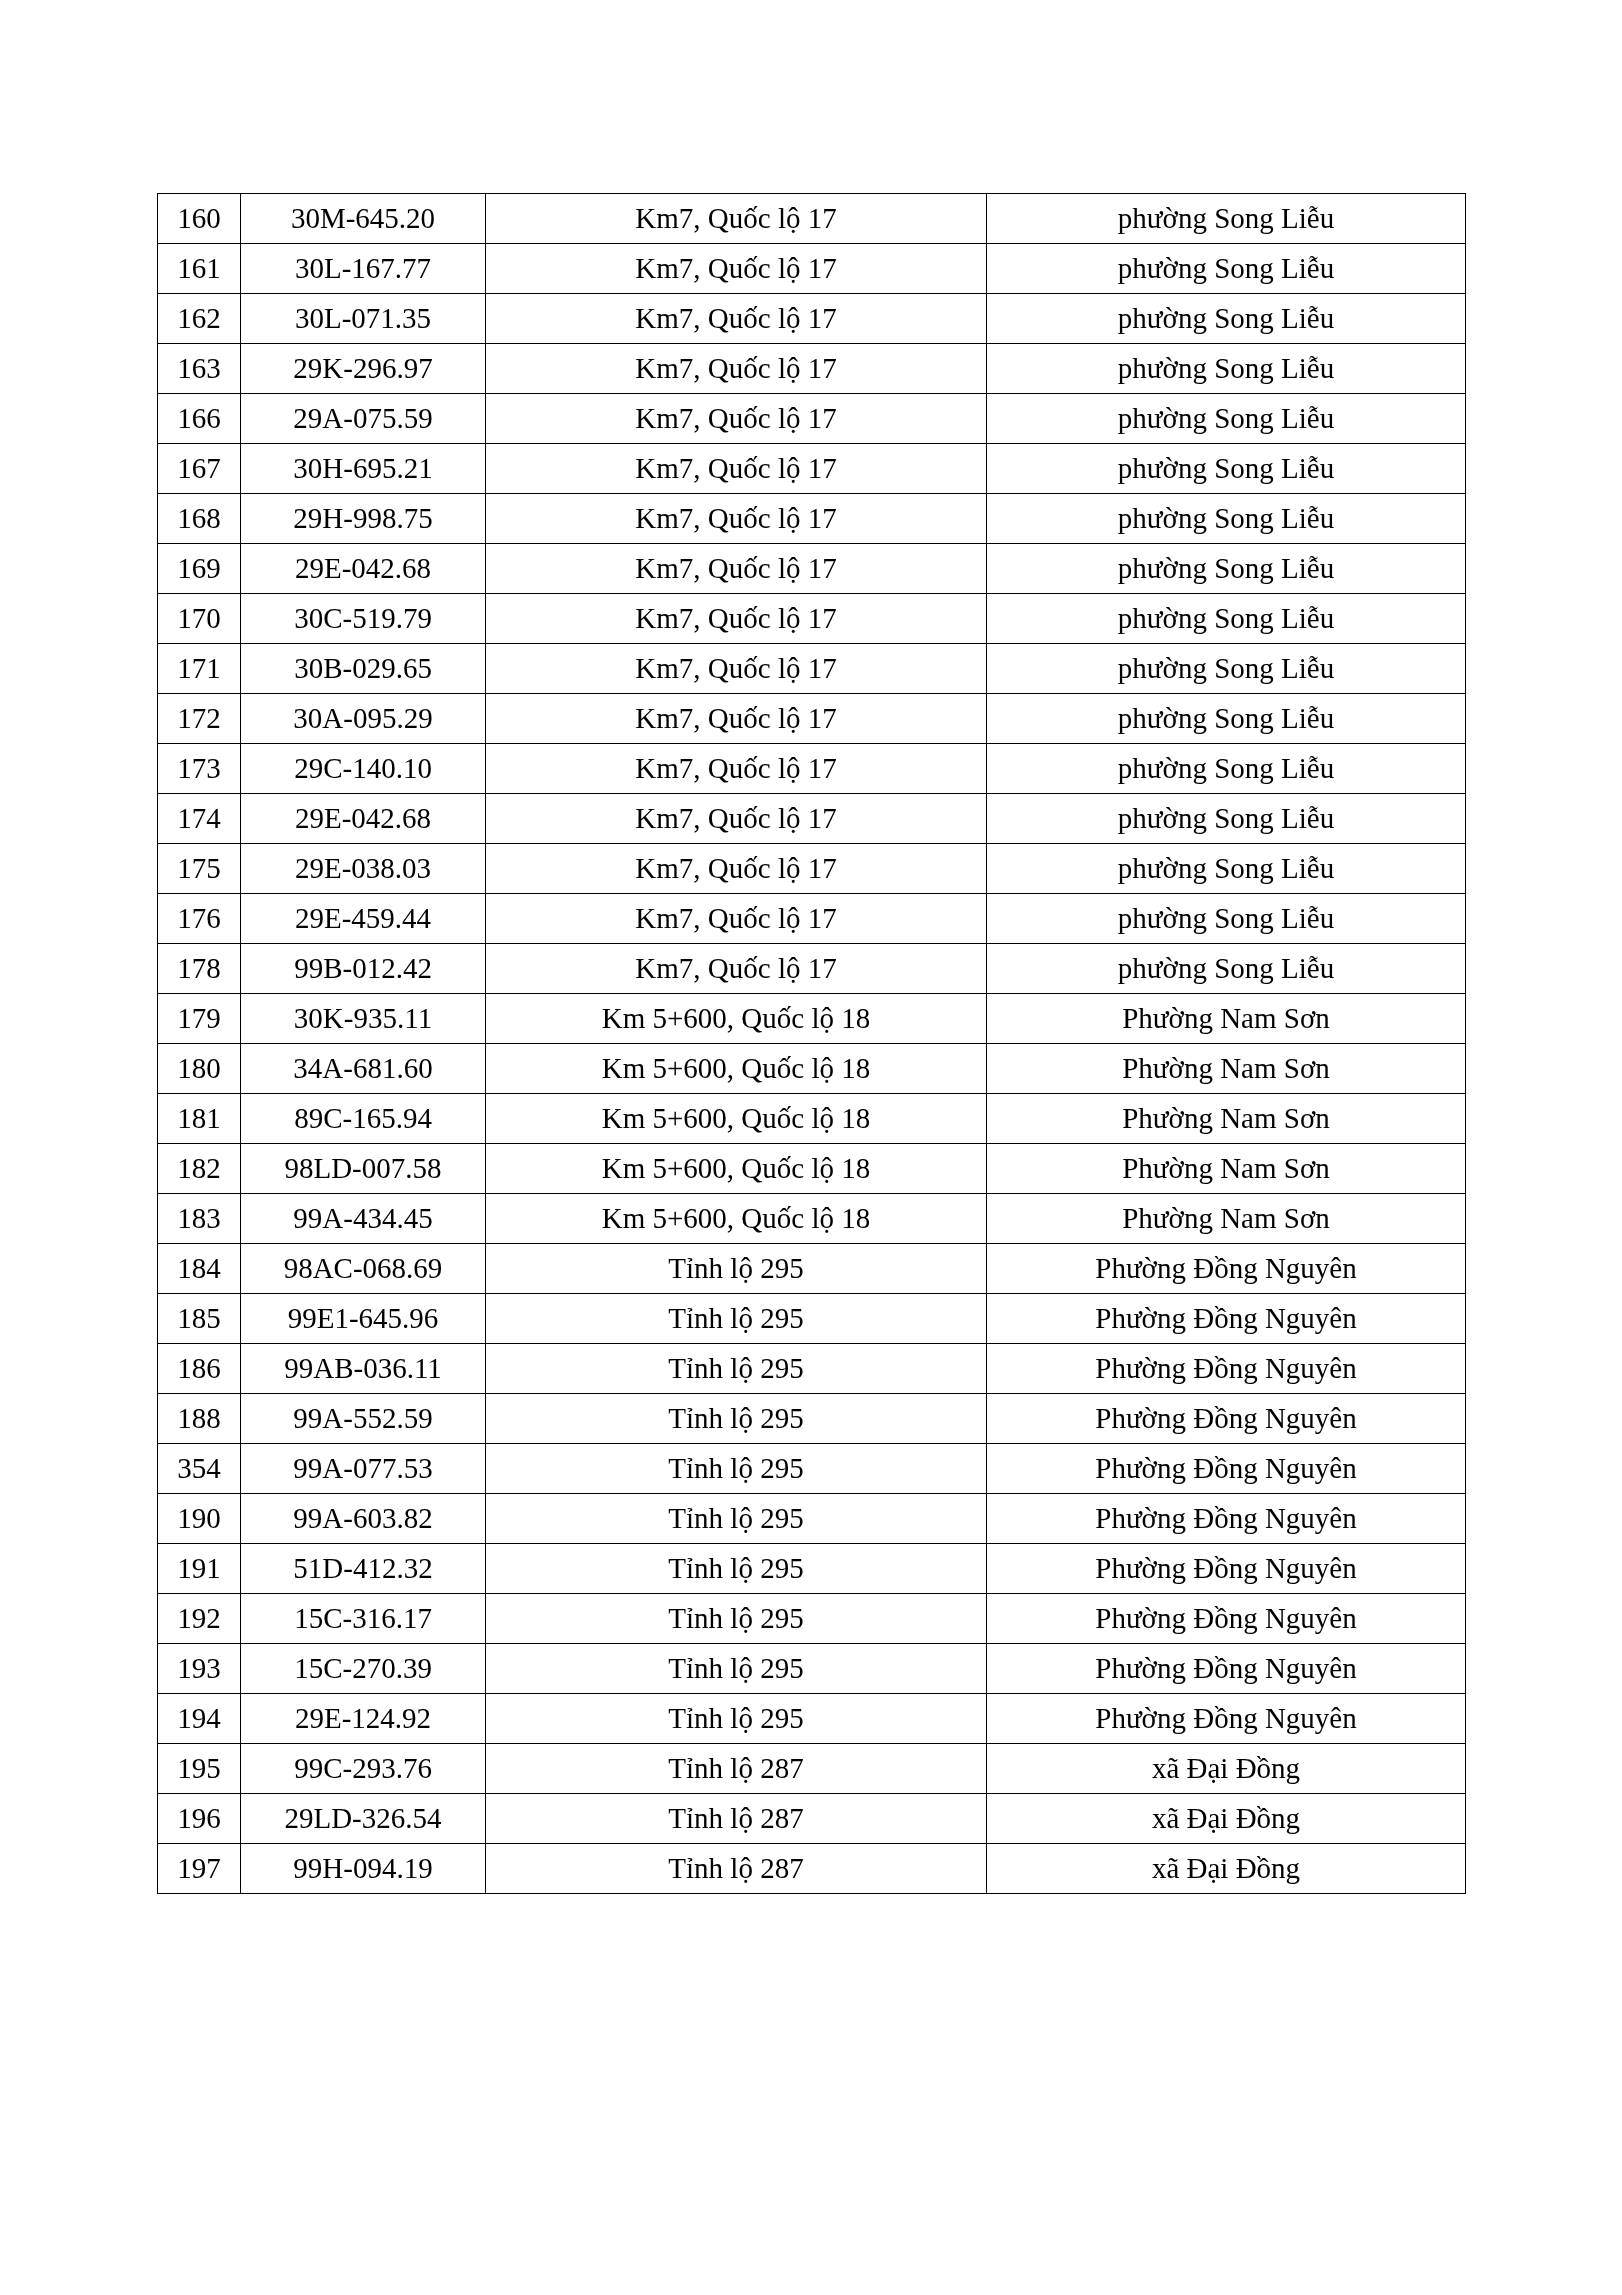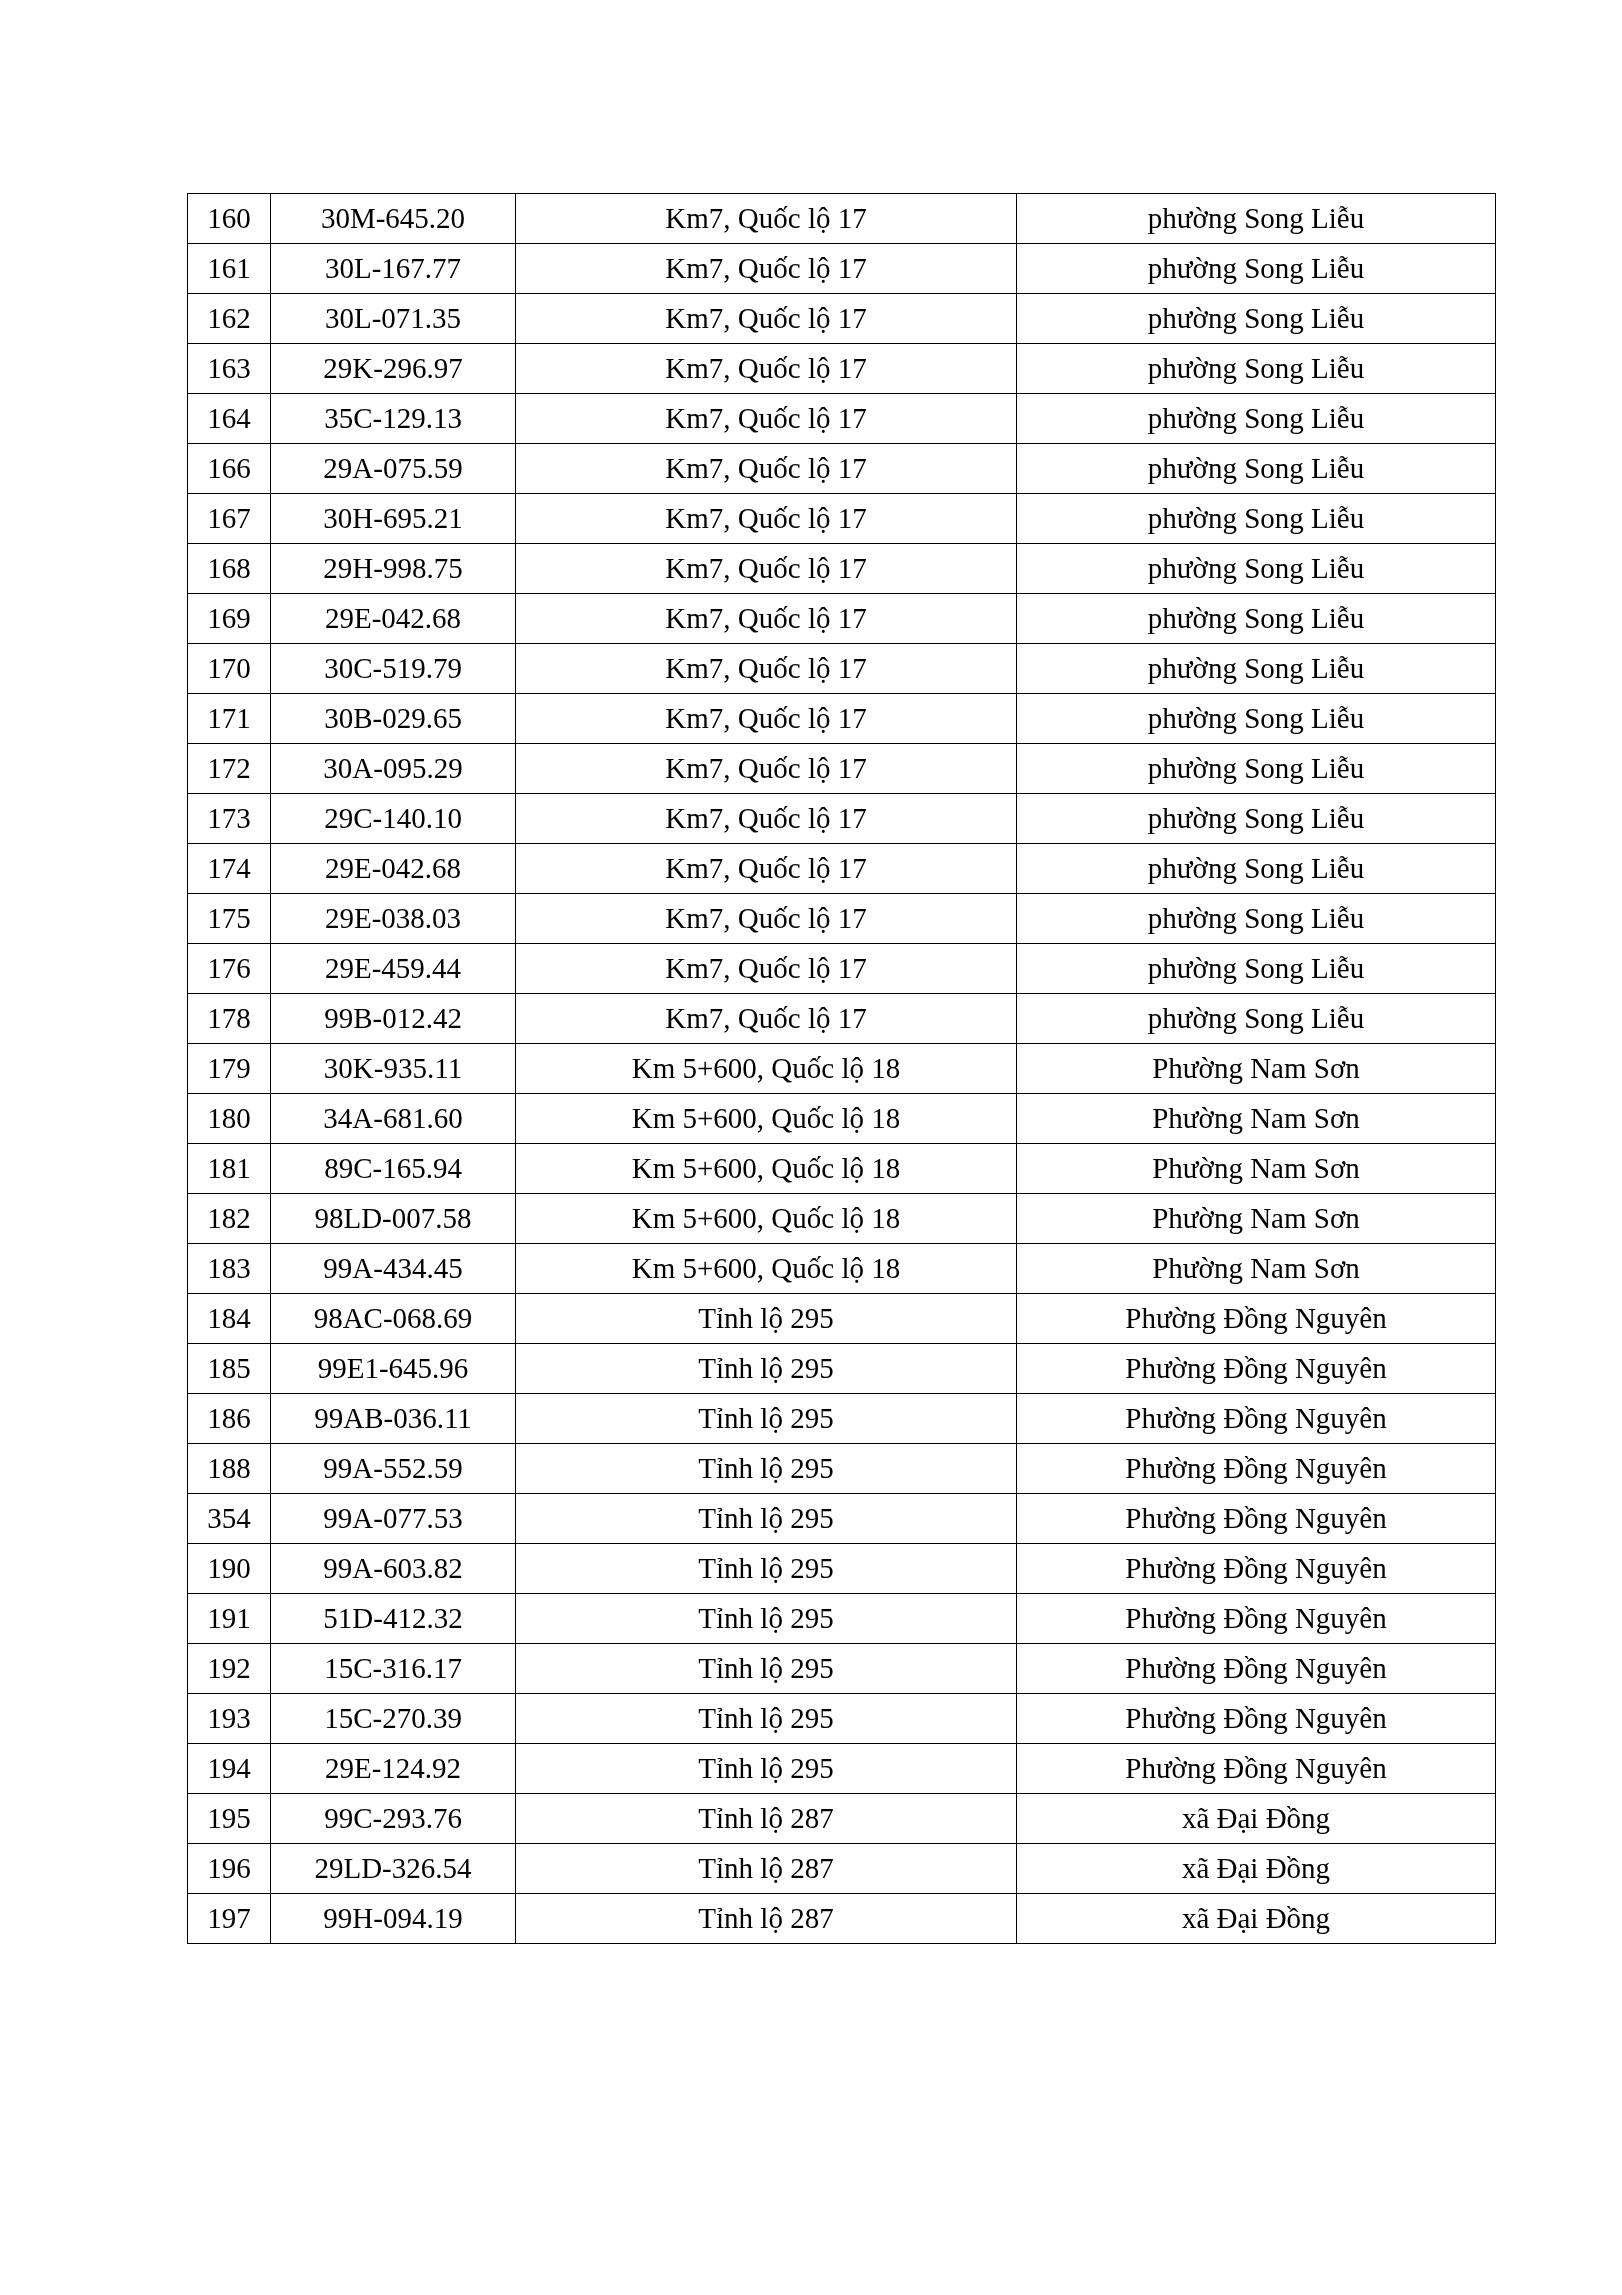--- a/index.html
+++ b/index.html
@@ -26,21 +26,20 @@
   .table-wrap {
     position: absolute;
     left: 157px;
     top: 193px;
     width: 1307px;
   }
   table.doc-table {
     border-collapse: collapse;
     table-layout: fixed;
     width: 1307px;
-    margin-left: 30px;
   }
   table.doc-table col.c0 { width: 83px; }
   table.doc-table col.c1 { width: 245px; }
   table.doc-table col.c2 { width: 501px; }
   table.doc-table col.c3 { width: 479px; }
   table.doc-table td {
     border: 1.7px solid #000000;
     height: 49px;
     padding: 0 3.4px;
     text-align: center;
@@ -82,26 +81,20 @@
             <td class="c2">Km7, Quốc lộ 17</td>
             <td class="c3">phường Song Liễu</td>
           </tr>
           <tr>
             <td class="c0">163</td>
             <td class="c1">29K-296.97</td>
             <td class="c2">Km7, Quốc lộ 17</td>
             <td class="c3">phường Song Liễu</td>
           </tr>
           <tr>
-            <td class="c0">164</td>
-            <td class="c1">35C-129.13</td>
-            <td class="c2">Km7, Quốc lộ 17</td>
-            <td class="c3">phường Song Liễu</td>
-          </tr>
-          <tr>
             <td class="c0">166</td>
             <td class="c1">29A-075.59</td>
             <td class="c2">Km7, Quốc lộ 17</td>
             <td class="c3">phường Song Liễu</td>
           </tr>
           <tr>
             <td class="c0">167</td>
             <td class="c1">30H-695.21</td>
             <td class="c2">Km7, Quốc lộ 17</td>
             <td class="c3">phường Song Liễu</td>

